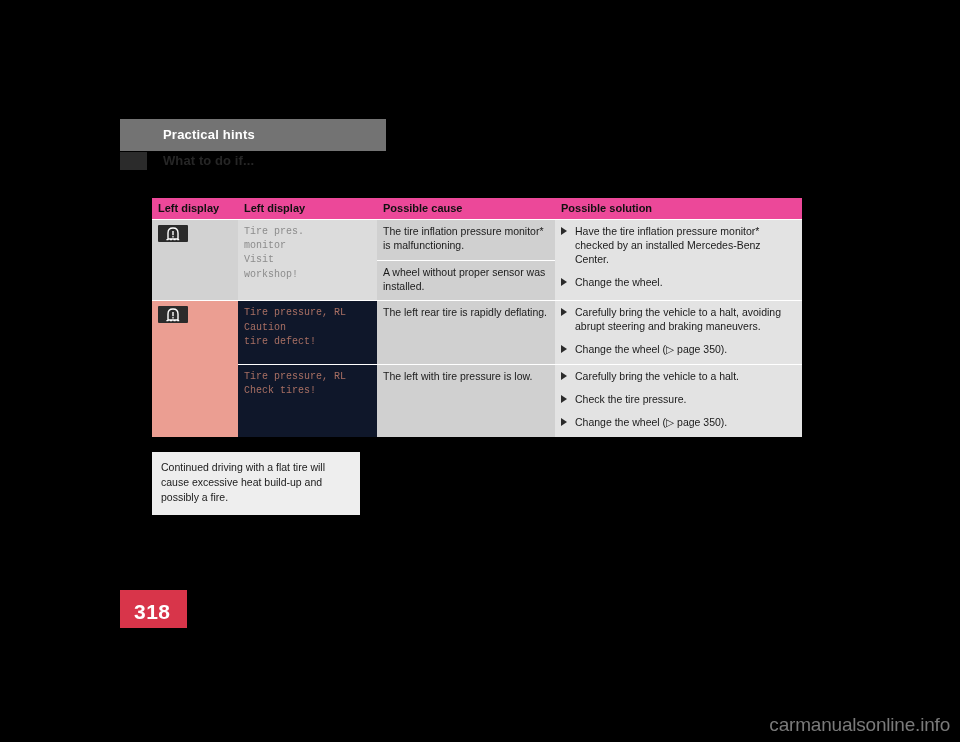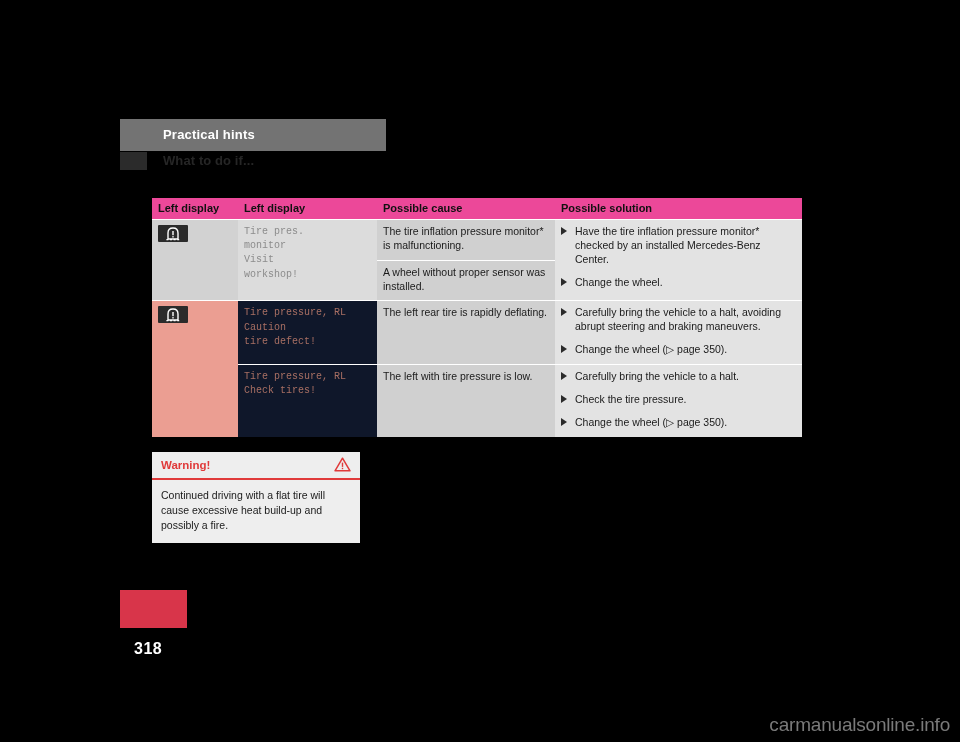--- a/index.html
+++ b/index.html
@@ -188,25 +188,24 @@
     left: 120px;
     top: 590px;
     width: 67px;
     height: 38px;
     background: #d8354a;
   }
   .page-number-label {
     position: absolute;
     left: 14px;
     top: 10px;
-    font-size: 16px;
+    font-size: 21px;
     font-weight: bold;
     color: #ffffff;
     letter-spacing: 0.5px;
-    margin-top: 40px;
   }
 
   
   .watermark {
     position: absolute;
     right: 10px;
     bottom: 6px;
     font-size: 19px;
     color: #7a7a7a;
     letter-spacing: -0.2px;
@@ -328,30 +327,20 @@
             <span class="bullet"></span>
             <span>Change the wheel (▷ page 350).</span>
           </li>
         </ul>
       </td>
     </tr>
   </tbody>
 </table>
 
 <div class="warning-box">
-  <div class="warning-head">
-    <span class="warning-title">Warning!</span>
-    <span class="warning-tri">
-      <svg width="17" height="15" viewBox="0 0 17 15" aria-hidden="true">
-        <path d="M8.5 1.2 L16 13.8 L1 13.8 Z" fill="none" stroke="#e03a3a" stroke-width="1.5" stroke-linejoin="round"></path>
-        <rect x="7.8" y="5.6" width="1.4" height="4.3" fill="#e03a3a"></rect>
-        <rect x="7.8" y="10.8" width="1.4" height="1.4" fill="#e03a3a"></rect>
-      </svg>
-    </span>
-  </div>
   <div class="warning-body">
     <p>Continued driving with a flat tire will cause excessive heat build-up and possibly a fire.</p>
   </div>
 </div>
 
 <div class="page-number-box">
   <span class="page-number-label">318</span>
 </div>
 
 <div class="watermark">carmanualsonline.info</div>

